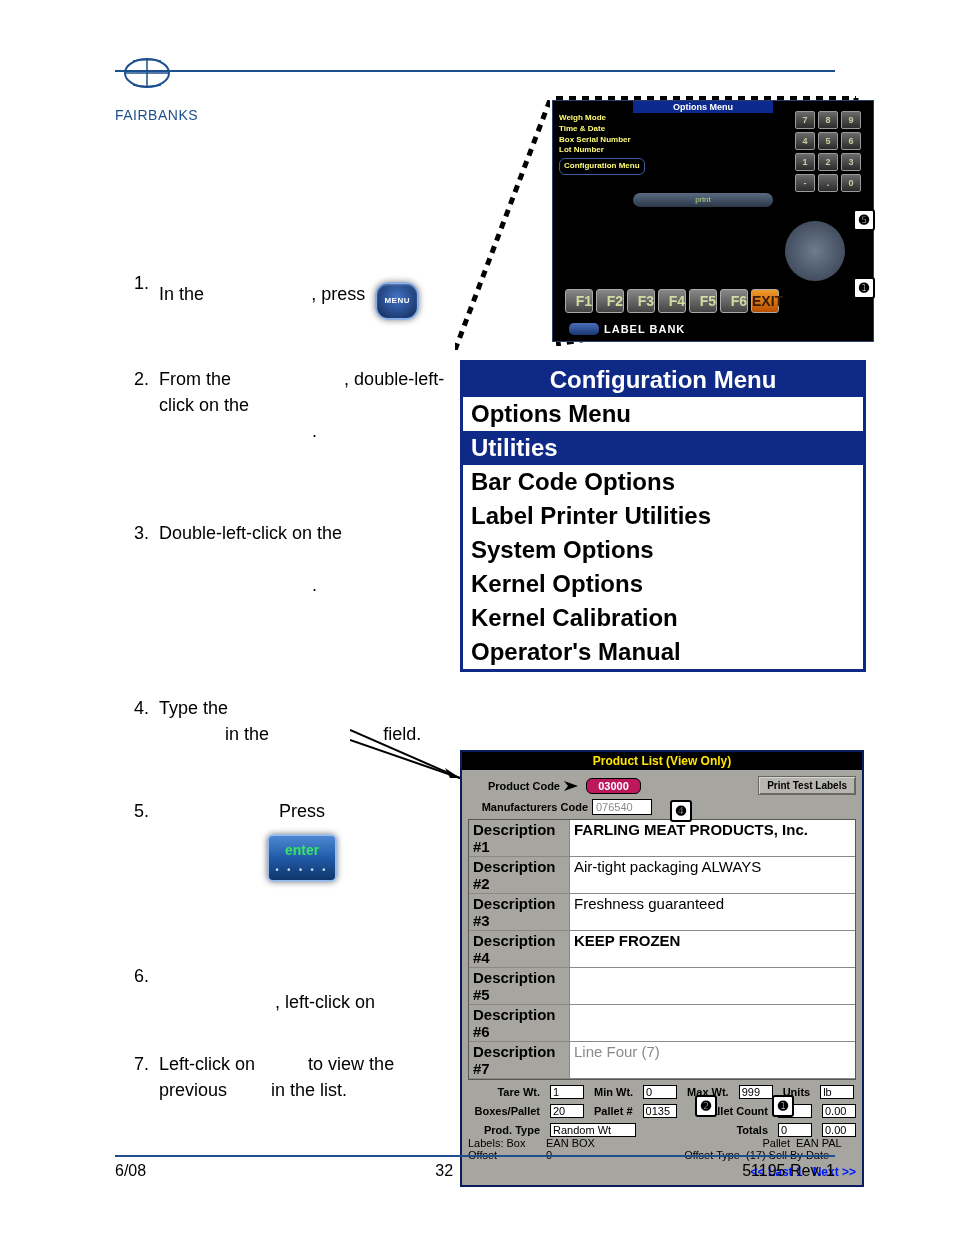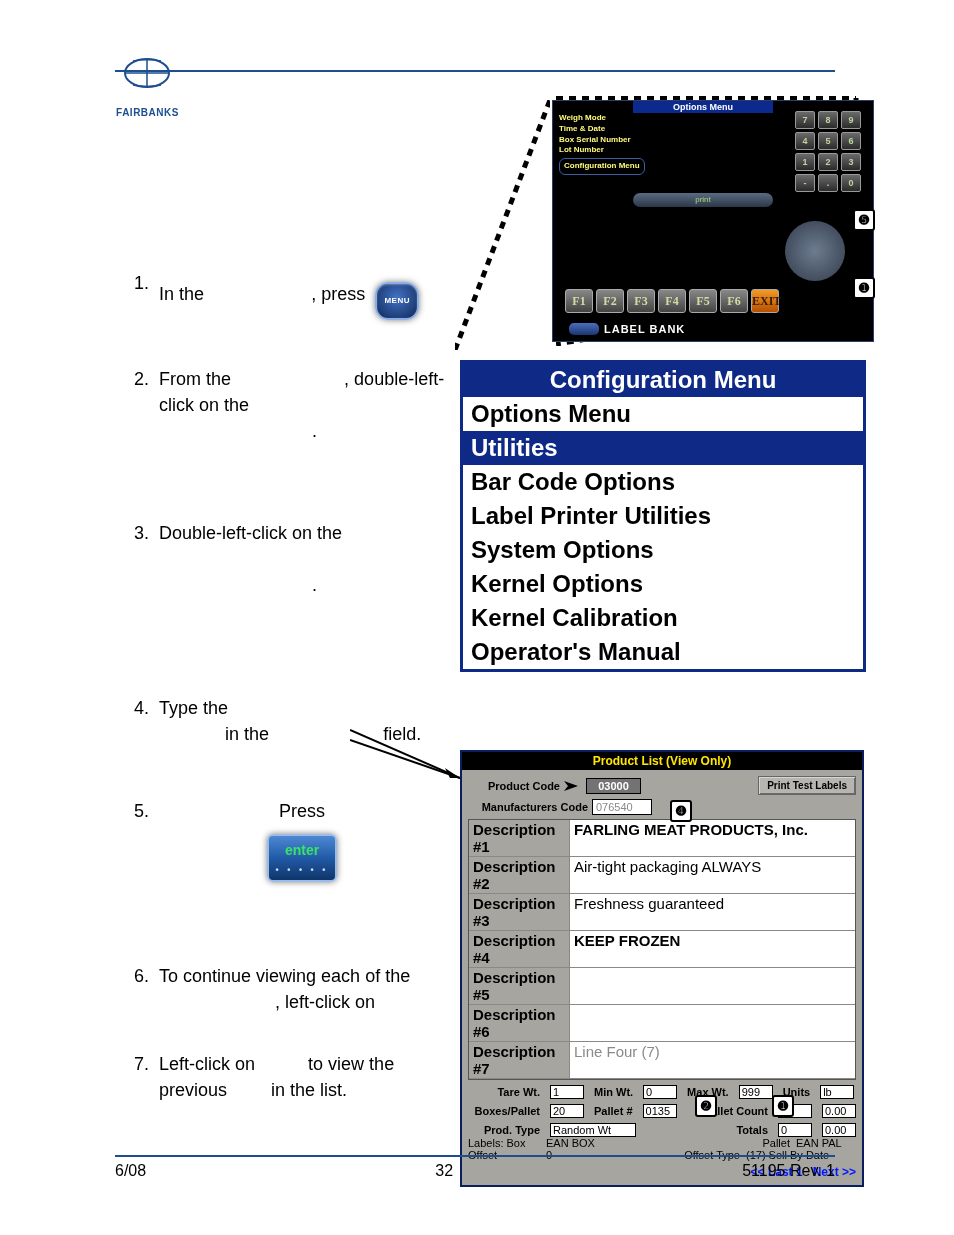--- a/index.html
+++ b/index.html
@@ -159,26 +159,25 @@
   .fbtns {
     position:absolute;
     left:12px; bottom:28px;
     display:flex; gap:3px;
   }
   .fbtns .f {
     width:26px; height:22px;
     background:linear-gradient(#888,#444);
     border:1px solid #aaa;
     border-radius:3px;
-    font-size:12px;
+    font-size:14px;
     color:#d1dda0;
-    text-align:center;
+    text-align:right;
     line-height:22px;
     font-weight:bold;
-    font-family:Liberation Serif, serif;
   }
   .fbtns .exit {
     background:linear-gradient(#f19a2a,#b94f00);
     color:#3a1b00;
   }
   .labelbank {
     position:absolute;
     left:16px; bottom:6px;
     color:#fff;
     font-size:11px;
@@ -253,21 +252,21 @@
   .prow { display:flex; align-items:center; margin-bottom:4px; gap:4px; }
   .plbl { font-size:11px; font-weight:bold; color:#000; }
   .pinput {
     background:#fff;
     border:1px solid #000;
     font-size:11px;
     padding:1px 3px;
     box-sizing:border-box;
   }
   .pinput.greytxt { color:#8a8a8a; }
-  .pinput.sel { background:#737373; color:#fff; font-weight:bold; }
+  .pinput.sel { background:#be185d; color:#fff; font-weight:bold;border-radius:6px; }
   .printtest {
     font-size:10px;
     font-weight:bold;
     border:1px solid #666;
     padding:3px 8px;
     background:#b7b5af;
     box-shadow:inset 1px 1px 0 #d8d6d0, inset -1px -1px 0 #6c6a64;
   }
   .desc-grid { border:1px solid #555; }
   .desc-row { display:flex; font-size:15px; }
@@ -316,21 +315,21 @@
 <body>
 
 <div class="page">
 
   <div class="rule"></div>
   <div class="logo-wrap">
     <svg viewBox="0 0 65 48">
       <ellipse cx="32" cy="18" rx="22" ry="14" fill="none" stroke="#1d4f8e" stroke-width="2"></ellipse>
       <path d="M10 18 h44 M32 4 v28 M18 6 q14 -3 28 0 M18 30 q14 3 28 0" fill="none" stroke="#1d4f8e" stroke-width="1.5"></path>
     </svg>
-    <div style="font-size:10px;font-weight:bold;color:#1d4f8e;text-align:center;letter-spacing:0.5px;">FAIRBANKS</div>
+    <div style="font-size:14px;font-weight:normal;color:#1d4f8e;text-align:center;letter-spacing:0.5px;">FAIRBANKS</div>
   </div>
 
   <svg class="dashline1">
     <line x1="0" y1="250" x2="95" y2="0" stroke="#000" stroke-width="5" stroke-dasharray="7,6"></line>
     <line x1="95" y1="0" x2="95" y2="250" stroke="#000" stroke-width="5" stroke-dasharray="7,6" opacity="0"></line>
   </svg>
   <svg style="position:absolute;left:556px;top:96px;width:310px;height:250px;pointer-events:none;">
     <line x1="0" y1="2" x2="300" y2="2" stroke="#000" stroke-width="5" stroke-dasharray="7,6"></line>
     <line x1="300" y1="2" x2="300" y2="200" stroke="#000" stroke-width="5" stroke-dasharray="7,6"></line>
     <line x1="300" y1="200" x2="0" y2="248" stroke="#000" stroke-width="5" stroke-dasharray="7,6"></line>
@@ -383,21 +382,21 @@
         <span class="enter-btn">
           <div>enter</div>
           <div class="enter-dots">• • • • •</div>
         </span>
       </div>
     </div>
     <div style="height:75px"></div>
     <div class="step-row">
       <div class="step-num">6.</div>
       <div class="step-body">
-        <span>To continue viewing each of the </span><br>
+        <br>
         <span class="ghost">products listed</span><span>, left-click on </span>
       </div>
     </div>
     <div style="height:30px"></div>
     <div class="step-row">
       <div class="step-num">7.</div>
       <div class="step-body">
         <span>Left-click on </span>
         <span class="ghost">last 1</span>
         <span> to view the previous </span>

